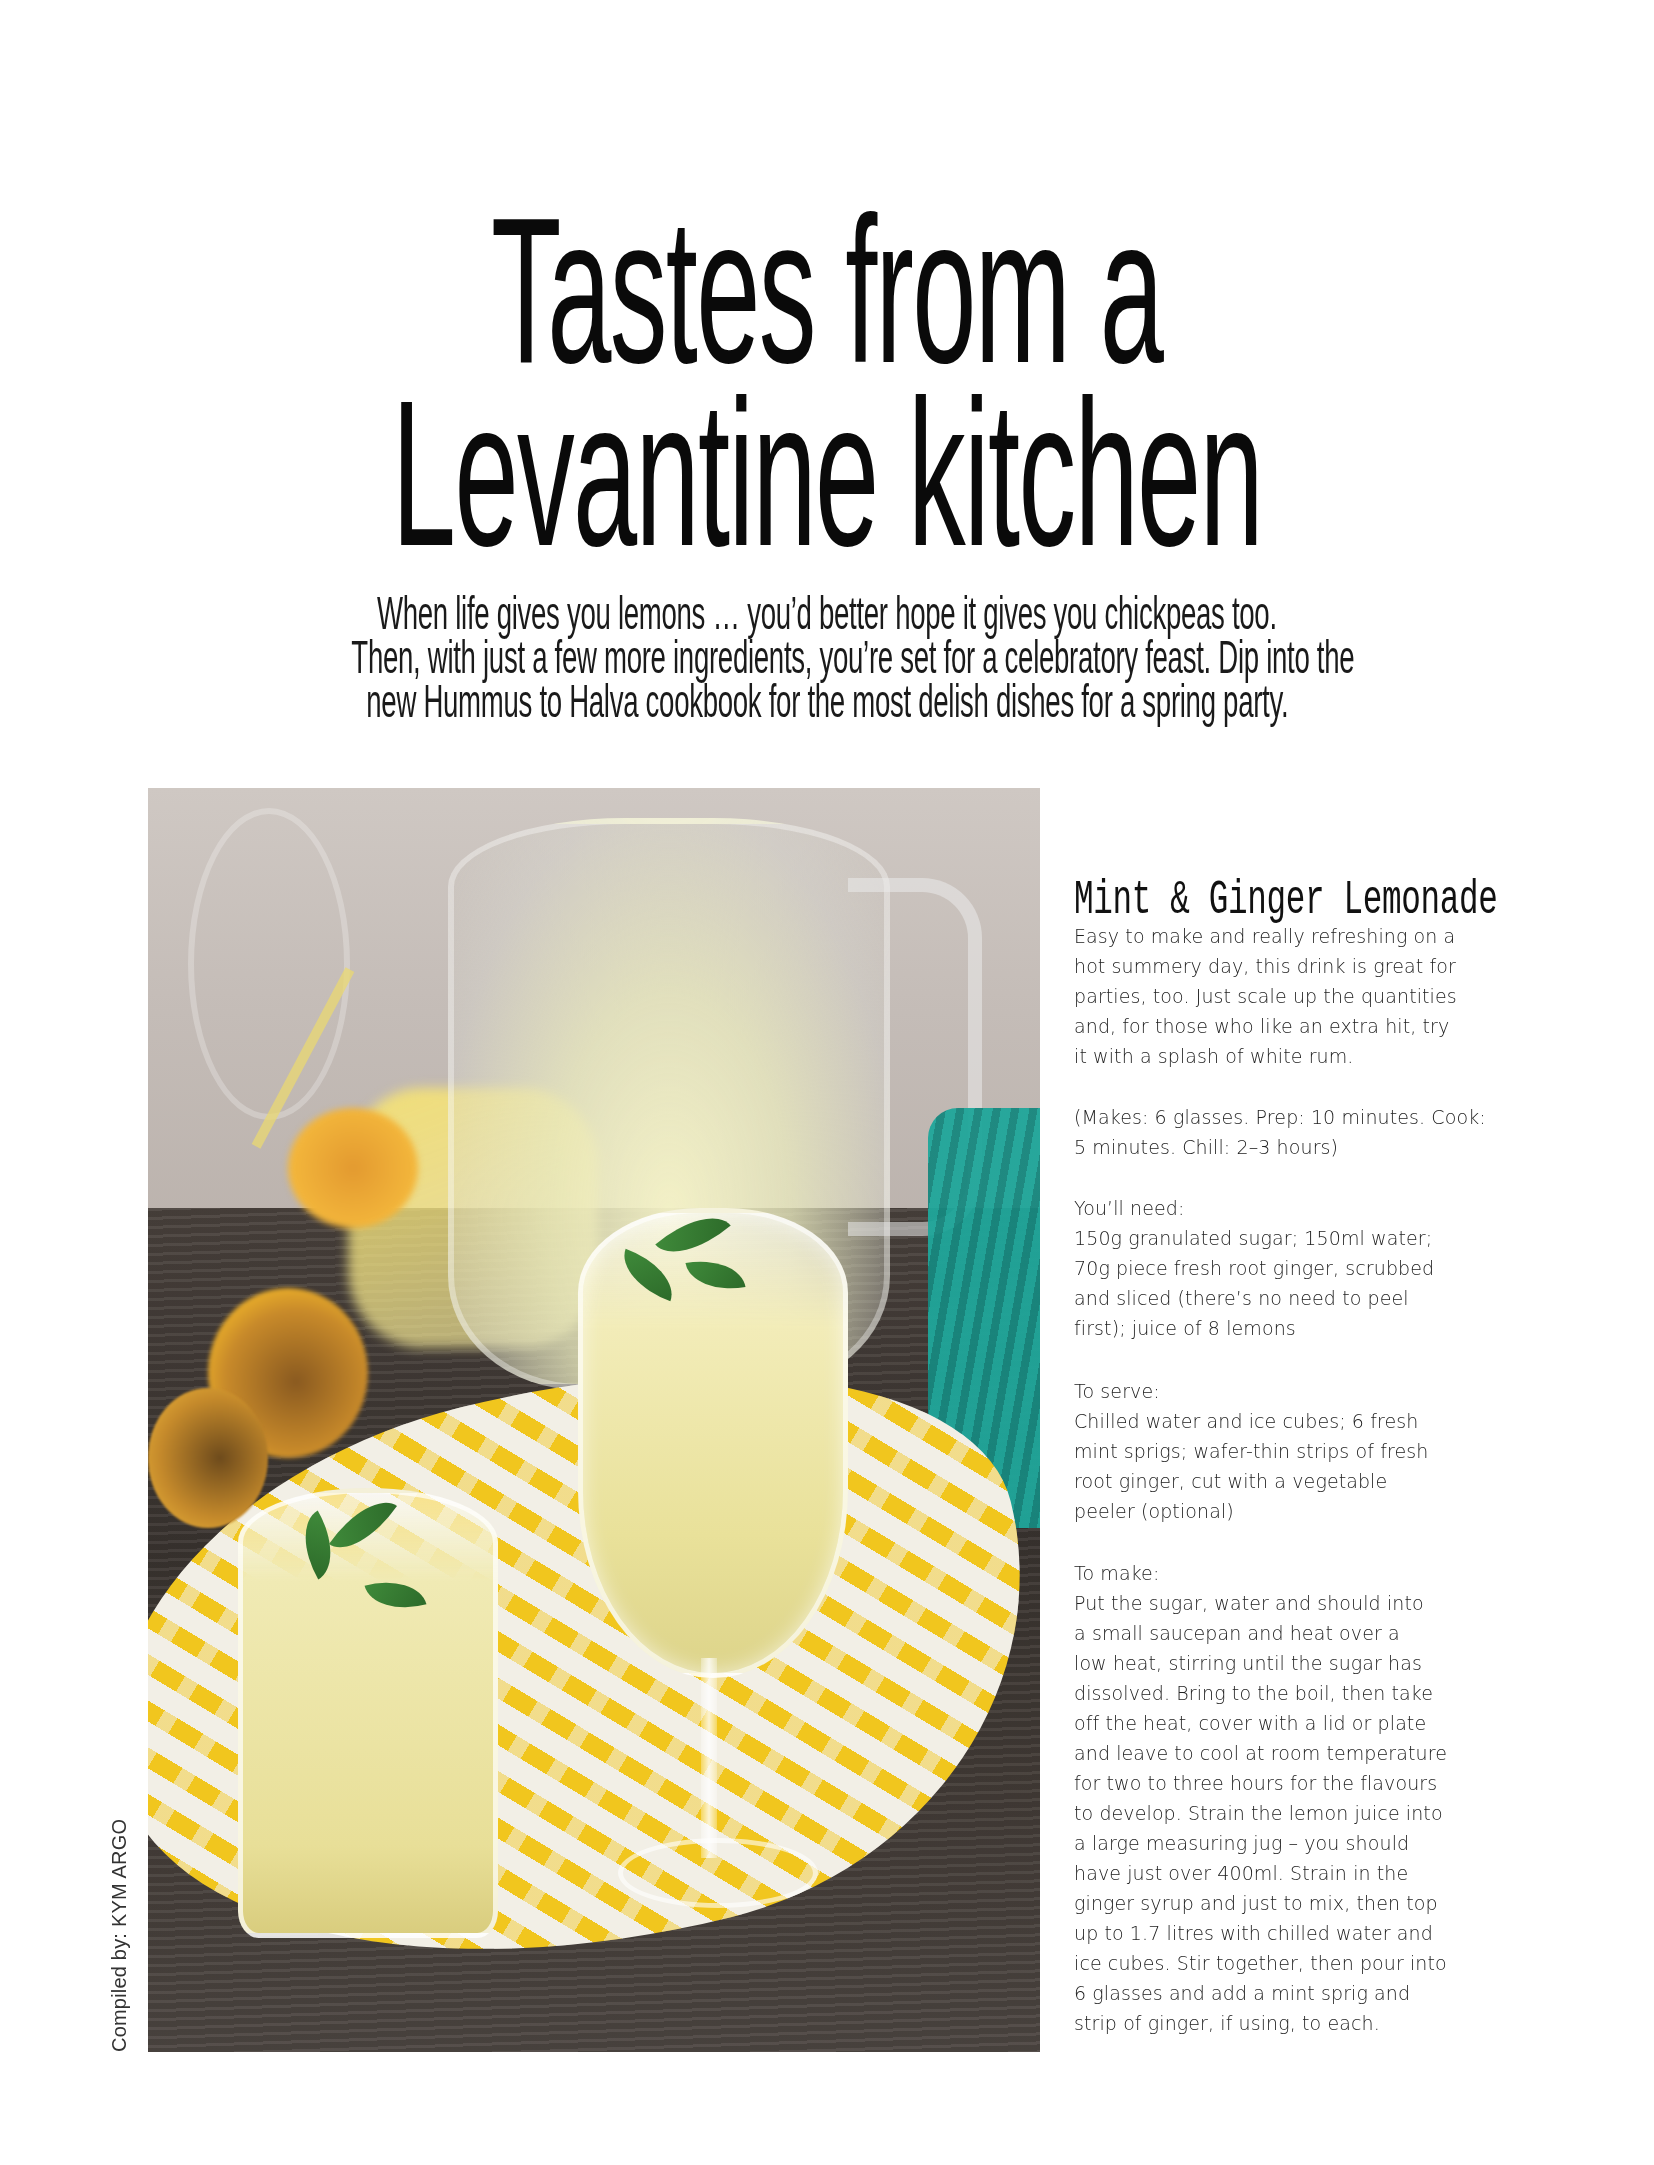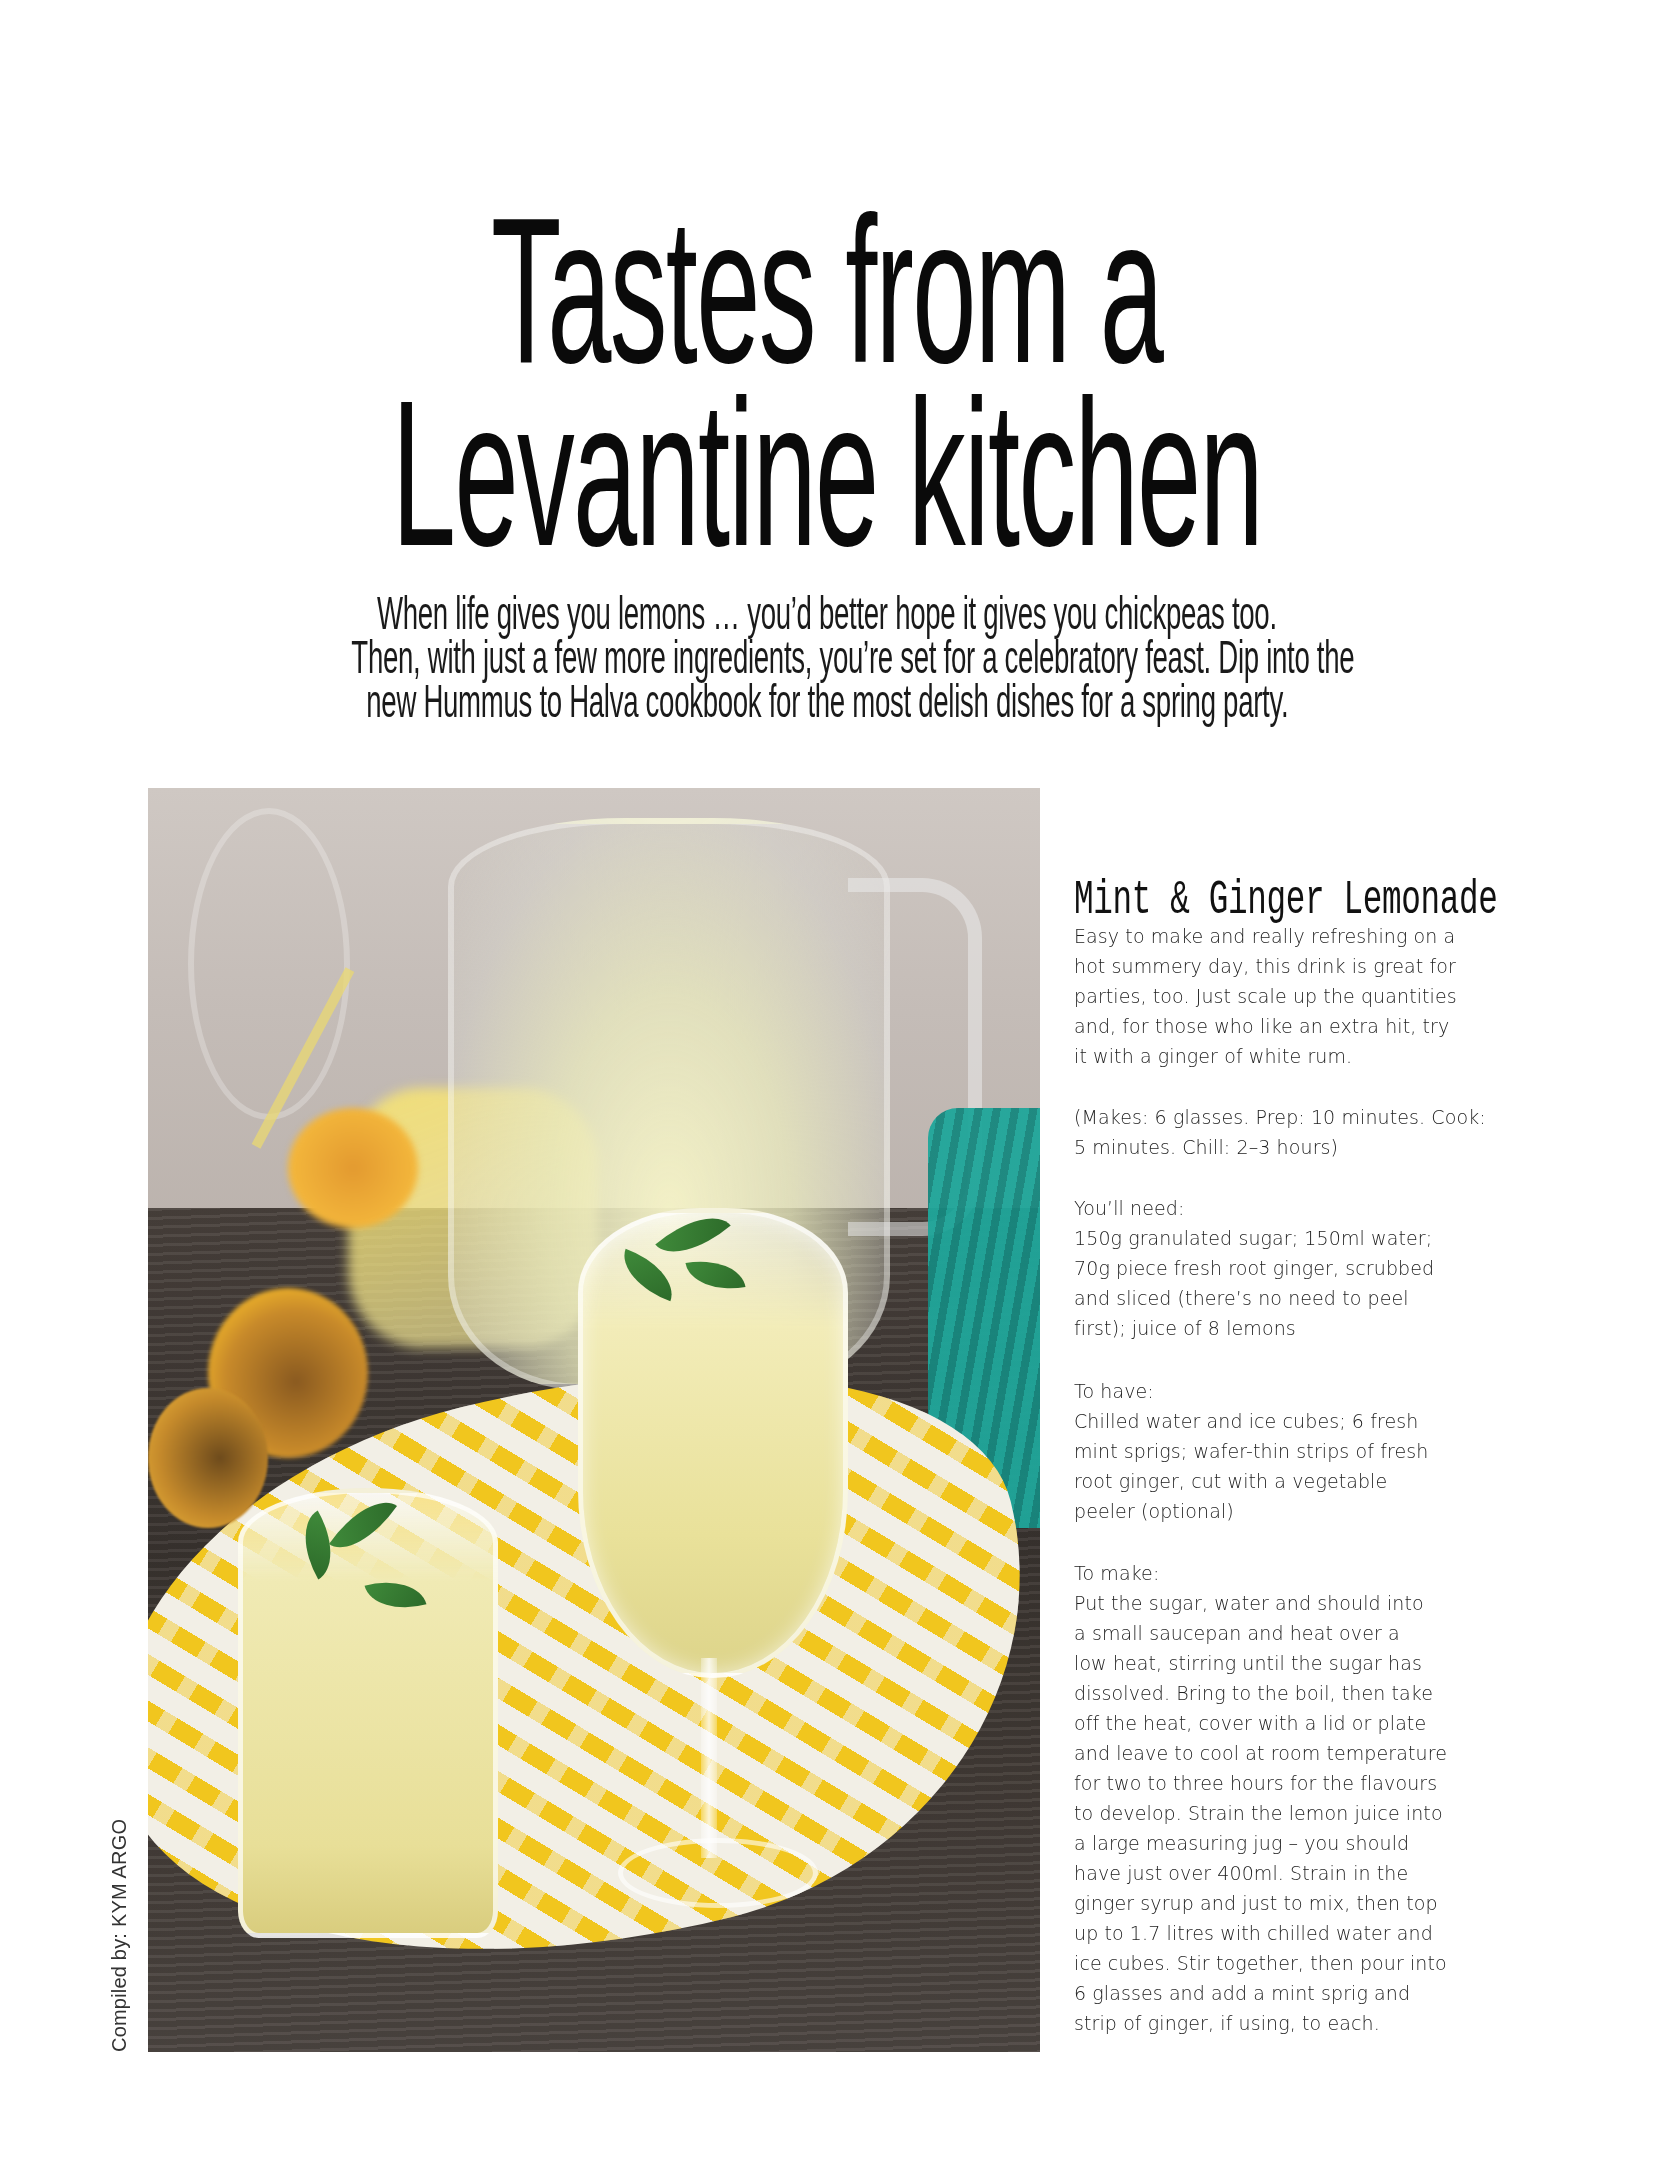--- a/index.html
+++ b/index.html
@@ -188,32 +188,32 @@
 
 <div class="photo-credit">Compiled by: KYM ARGO</div>
 
 <div class="recipe">
   <h2 class="recipe-title" style="margin:0;font-weight:400"><span>Mint &amp; Ginger Lemonade</span></h2>
 
   <div class="body-line" style="top:927px"><span>Easy to make and really refreshing on a</span></div>
   <div class="body-line" style="top:957px"><span>hot summery day, this drink is great for</span></div>
   <div class="body-line" style="top:987px"><span>parties, too. Just scale up the quantities</span></div>
   <div class="body-line" style="top:1017px"><span>and, for those who like an extra hit, try</span></div>
-  <div class="body-line" style="top:1047px"><span>it with a ginger of white rum.</span></div>
+  <div class="body-line" style="top:1047px"><span>it with a splash of white rum.</span></div>
 
   <div class="body-line italic" style="top:1108px"><span>(Makes: 6 glasses. Prep: 10 minutes. Cook:</span></div>
   <div class="body-line italic" style="top:1138px"><span>5 minutes. Chill: 2–3 hours)</span></div>
 
   <div class="body-line italic" style="top:1199px"><span>You’ll need:</span></div>
   <div class="body-line" style="top:1229px"><span>150g granulated sugar; 150ml water;</span></div>
   <div class="body-line" style="top:1259px"><span>70g piece fresh root ginger, scrubbed</span></div>
   <div class="body-line" style="top:1289px"><span>and sliced (there’s no need to peel</span></div>
   <div class="body-line" style="top:1319px"><span>first); juice of 8 lemons</span></div>
 
-  <div class="body-line italic" style="top:1382px"><span>To have:</span></div>
+  <div class="body-line italic" style="top:1382px"><span>To serve:</span></div>
   <div class="body-line" style="top:1412px"><span>Chilled water and ice cubes; 6 fresh</span></div>
   <div class="body-line" style="top:1442px"><span>mint sprigs; wafer-thin strips of fresh</span></div>
   <div class="body-line" style="top:1472px"><span>root ginger, cut with a vegetable</span></div>
   <div class="body-line" style="top:1502px"><span>peeler (optional)</span></div>
 
   <div class="body-line italic" style="top:1564px"><span>To make:</span></div>
   <div class="body-line" style="top:1594px"><span>Put the sugar, water and should into</span></div>
   <div class="body-line" style="top:1624px"><span>a small saucepan and heat over a</span></div>
   <div class="body-line" style="top:1654px"><span>low heat, stirring until the sugar has</span></div>
   <div class="body-line" style="top:1684px"><span>dissolved. Bring to the boil, then take</span></div>

